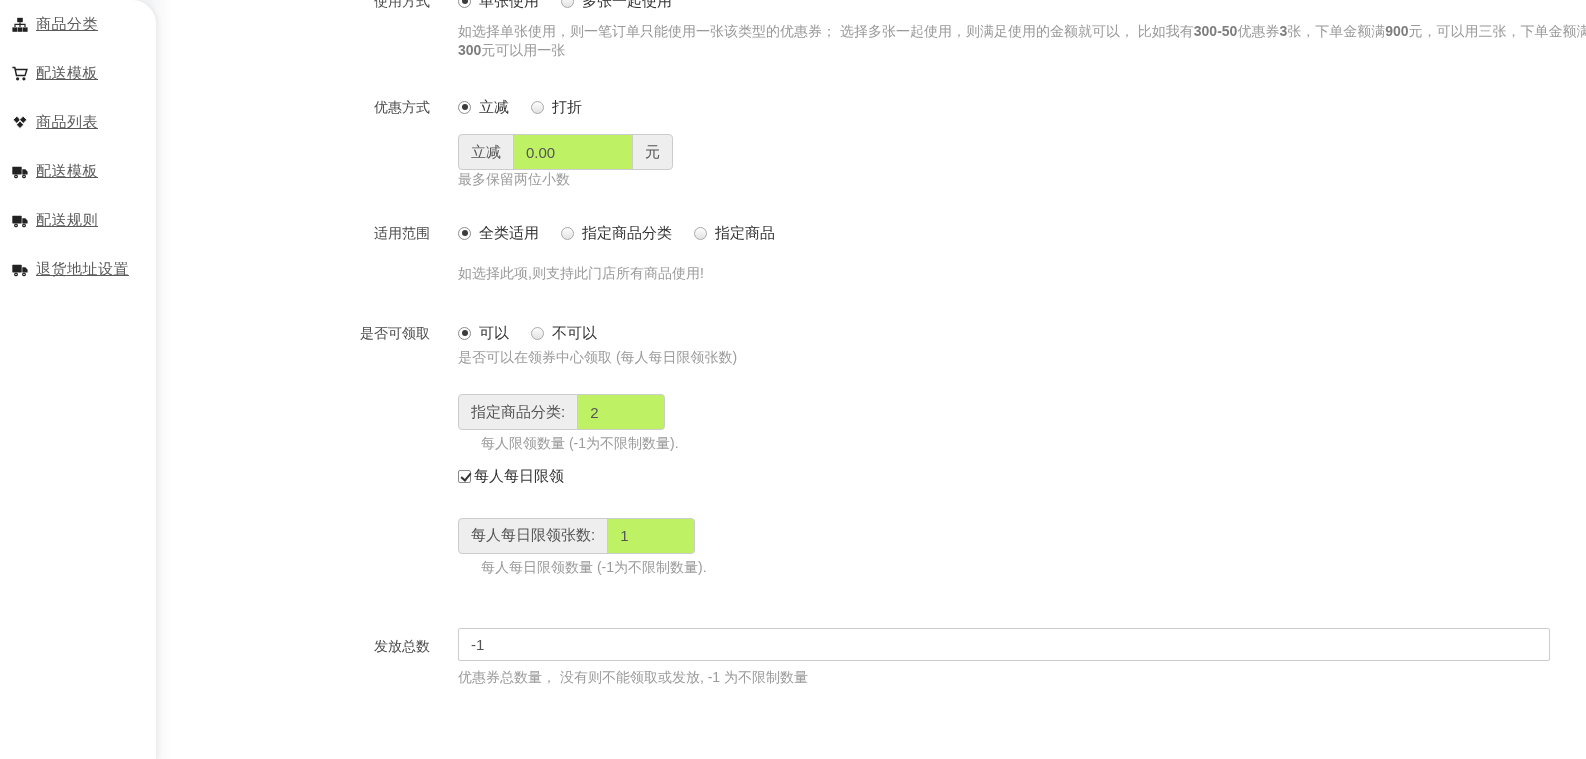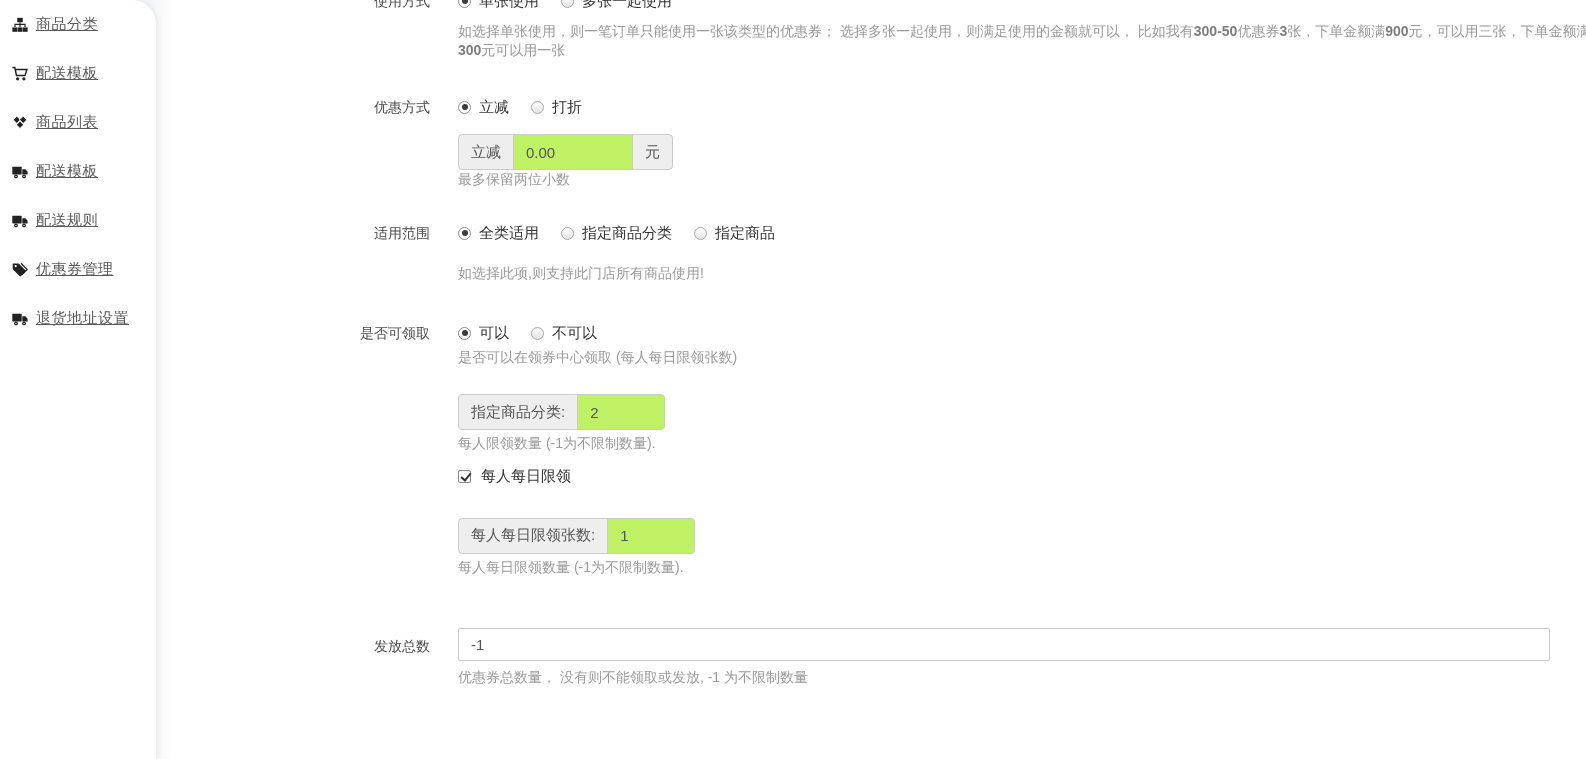--- a/index.html
+++ b/index.html
@@ -60,22 +60,22 @@
   .group-usage { margin-top:-9px; }
   .group-usage .desc-line.line1 { margin-top:11px; }
   .group-discount { margin-top:37px; }
   .group-discount .input-group { margin-top:17px; }
   .group-discount .hint { }
   .group-scope { margin-top:35px; }
   .group-scope .hint { margin-top:21px; }
   .group-claimable { margin-top:41px; }
   .group-claimable .hint.first { margin-top:5px; }
   .group-claimable .input-group.per-person { margin-top:28px; }
-  .group-claimable .hint.after-group { margin-top:4px; }
-  .group-claimable .checkbox-row { margin-top:15px;gap:7px; }
+  .group-claimable .hint.after-group { margin-top:4px;margin-left:23px; }
+  .group-claimable .checkbox-row { margin-top:15px; }
   .group-claimable .input-group.per-day { margin-top:31px; }
   .group-total { margin-top:52px; }
   .group-total .form-label { padding-top:9px; }
   .group-total .hint { margin-top:7px; }
 
   .symbols { position:absolute; width:0; height:0; overflow:hidden; }
 </style>
 </head>
 <body>
 
@@ -143,26 +143,20 @@
         <span class="nav-label">配送模板</span>
       </div>
       <div class="nav-item">
         <svg class="nav-icon" viewBox="0 0 16 16">
           <use href="#sym-truck" xlink:href="#sym-truck"></use>
         </svg>
         <span class="nav-label">配送规则</span>
       </div>
       <div class="nav-item">
         <svg class="nav-icon" viewBox="0 0 16 16">
-          <use href="#sym-tags" xlink:href="#sym-tags"></use>
-        </svg>
-        <span class="nav-label">优惠券管理</span>
-      </div>
-      <div class="nav-item">
-        <svg class="nav-icon" viewBox="0 0 16 16">
           <use href="#sym-truck" xlink:href="#sym-truck"></use>
         </svg>
         <span class="nav-label">退货地址设置</span>
       </div>
     </nav>
 </aside>
 
 <main class="main">
 
   <div class="form-group group-usage">

